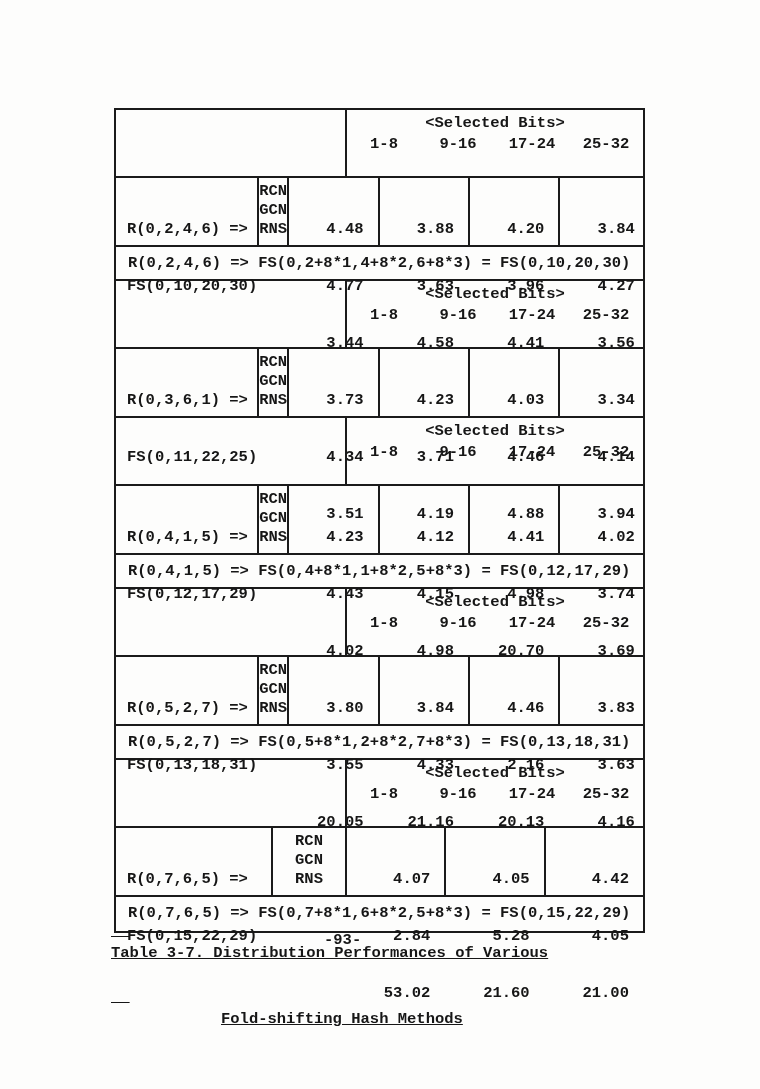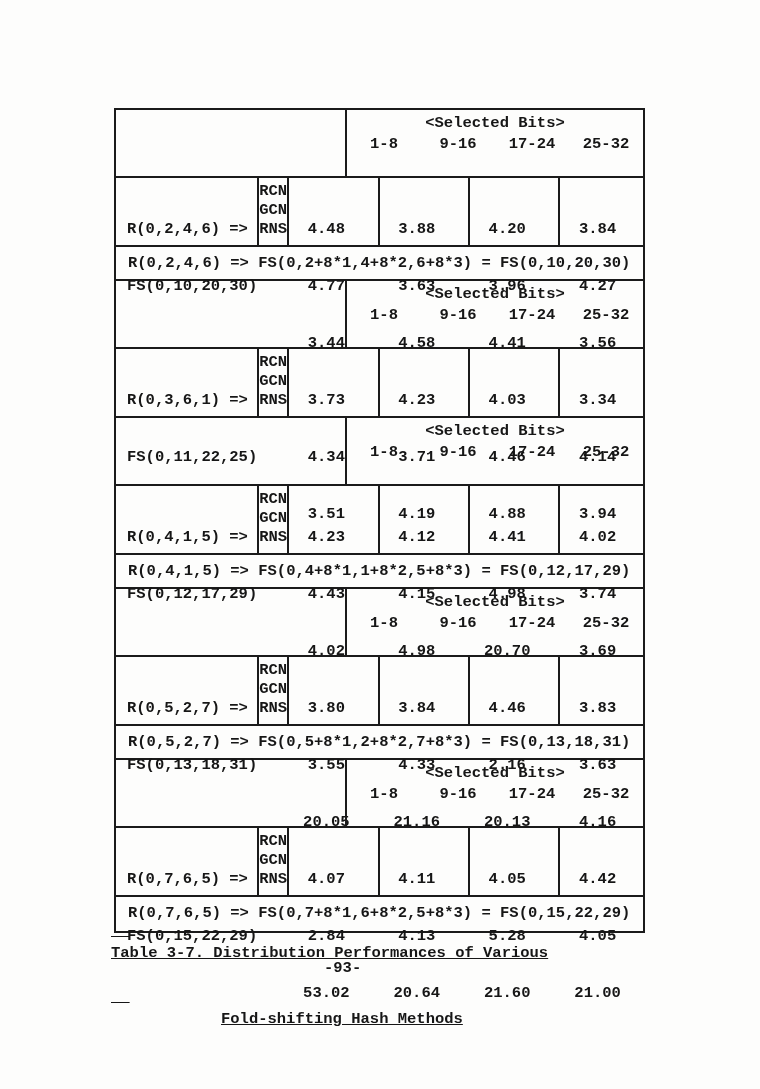--- a/index.html
+++ b/index.html
@@ -56,21 +56,21 @@
   .d-methods {
     width: 74px;
     border-right: 2px solid #1b1b1b;
     text-align: center;
     padding-top: 4px;
     line-height: 19px;
   }
   .d-col {
     flex: 1;
     border-right: 2px solid #1b1b1b;
-    text-align: center;
+    text-align: right;
     padding: 4px 14px 0 0;
     line-height: 19px;
     white-space: pre;
   }
   .d-col.last { border-right: none; }
 
   .sec-formula {
     height: 34px;
     border-bottom: 2px solid #1b1b1b;
     line-height: 32px;
@@ -83,21 +83,21 @@
     position: absolute;
     left: 111px; top: 898px;
     line-height: 22px;
     white-space: pre;
     text-decoration: underline;
   }
   .caption .line2 { padding-left: 110px; }
 
   .page-number {
     position: absolute;
-    left: 324px; top: 959px;
+    left: 324px; top: 931px;
   }
 </style>
 </head>
 <body>
 
 <div class="table-wrap">
 
   <div class="section">
     <div class="sec-header">
       <div class="h-left"></div>
@@ -311,25 +311,20 @@
       </div>
       <div class="d-methods">
         <div>RCN</div>
         <div>GCN</div>
         <div>RNS</div>
       </div>
       <div class="d-col">
         <div>4.07</div>
         <div>2.84</div>
         <div>53.02</div>
-      </div>
-      <div class="d-col">
-        <div>4.11</div>
-        <div>4.13</div>
-        <div>20.64</div>
       </div>
       <div class="d-col">
         <div>4.05</div>
         <div>5.28</div>
         <div>21.60</div>
       </div>
       <div class="d-col last">
         <div>4.42</div>
         <div>4.05</div>
         <div>21.00</div>

